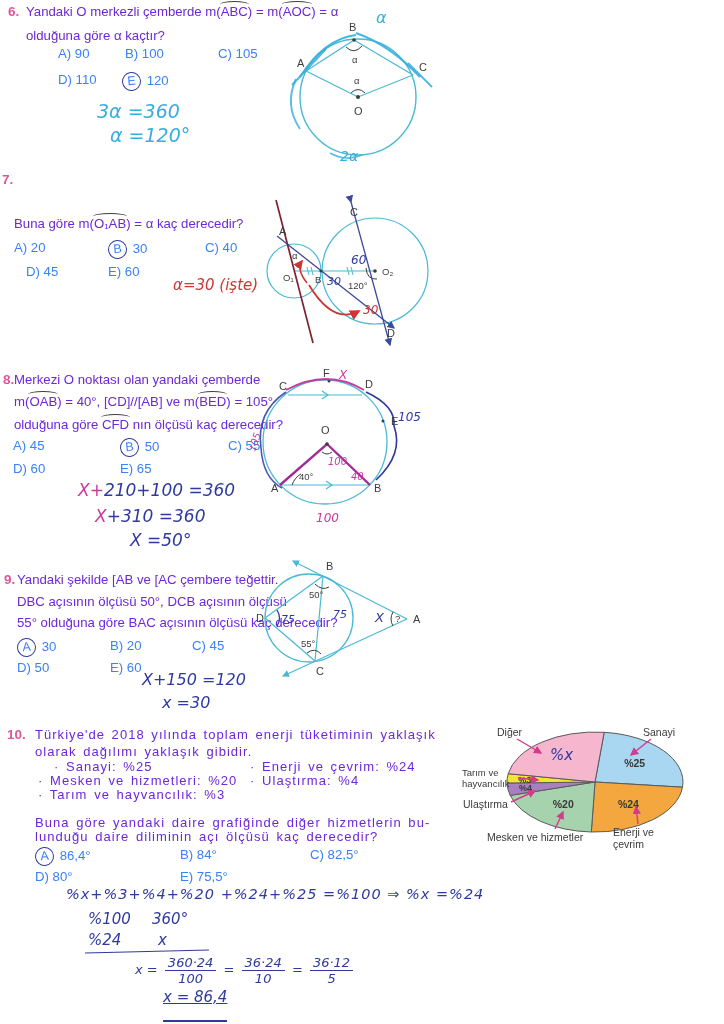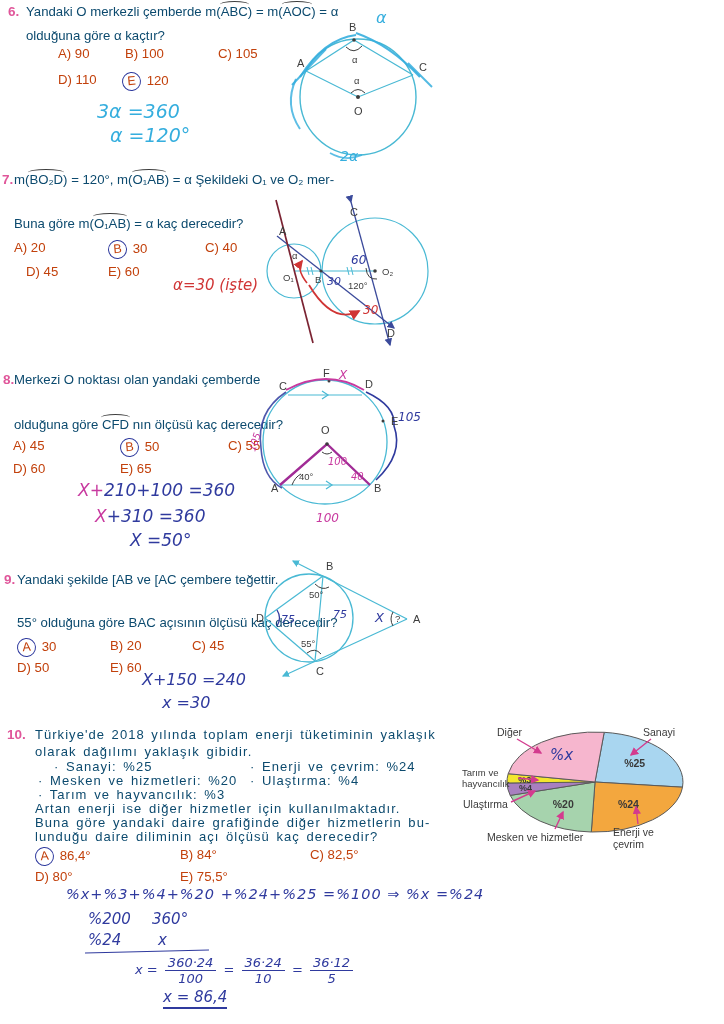--- a/index.html
+++ b/index.html
@@ -1,35 +1,35 @@
 <!DOCTYPE html>
 <html><head>
 <meta charset="utf-8">
 <style>
   html,body{margin:0;padding:0;background:#e8e8e8;}
   .page{position:relative;width:724px;height:1024px;background:#ffffff;overflow:hidden;
         font-family:"Liberation Sans",sans-serif;color:#3d3d3d;}
   .abs{position:absolute;white-space:nowrap;}
   .qnum{font-weight:bold;font-size:13.5px;color:#e0569a;}
-  .qline{font-size:13.2px;color:#0c4a6e;}
+  .qline{font-size:13.2px;color:#6d28d9;}
   .q10t{font-size:13px;letter-spacing:.08em;word-spacing:2px;}
-  .opt{font-size:13.2px;color:#c2410c;}
+  .opt{font-size:13.2px;color:#3b82f6;}
   .ring{display:inline-block;width:17px;height:17px;line-height:16px;text-align:center;
         border:1.6px solid #2f3a9e;border-radius:50%;transform:rotate(-5deg);
         font-size:12.5px;margin-right:2px;}
   .hw{font-family:"DejaVu Sans",sans-serif;font-style:italic;}
   .pen-cyan{color:#35aede}.pen-navy{color:#2f3a9e}.pen-red{color:#d03535}.pen-pink{color:#c8399f}
   .arc{position:relative;display:inline-block;}
   .arc::before{content:"";position:absolute;left:-1px;right:-1px;top:-3px;height:6px;
         border-top:1.3px solid #3d3d3d;border-radius:50%;}
   .frac{display:inline-flex;flex-direction:column;text-align:center;vertical-align:middle;
         margin:0 3px;line-height:1.05;}
   .frac .fn{padding:0 3px;border-bottom:1.6px solid currentColor;}
   .frac .fd{padding-top:1px;}
-  .uline{border-bottom:2px solid #2f3a9e;padding-bottom:1px;}
+  .uline{border-bottom:2px solid #2f3a9e;padding-bottom:14px;text-decoration:underline;}
   
   .plbl{font:11px "Liberation Sans",sans-serif;fill:#3d3d3d;}
   .slbl{font:9.5px "Liberation Sans",sans-serif;fill:#3d3d3d;}
   .hwt{font:italic 12px "DejaVu Sans",sans-serif;}
   .f-cyan{fill:#35aede}.f-navy{fill:#2f3a9e}.f-red{fill:#d03535}.f-pink{fill:#c8399f}
   .pct{font:600 10.5px "Liberation Sans",sans-serif;fill:#393939;}
   .pct-s{font-size:9px;}
   .plab{font:10.5px "Liberation Sans",sans-serif;fill:#3a3a3a;}
 </style>
 </head>
@@ -88,21 +88,20 @@
     <text x="79" y="26" class="plbl">B</text>
     <text x="149" y="66" class="plbl">C</text>
     <text x="84" y="110" class="plbl">O</text>
     <text x="82" y="58" class="slbl">α</text>
     <text x="84" y="79" class="slbl">α</text>
     <text x="106" y="18" class="hwt f-cyan" style="font-size:16px">α</text>
     <text x="70" y="156" class="hwt f-cyan" style="font-size:14px">2α</text>
   </svg>
 
   <span class="abs qnum" style="left:2px;top:172px">7.</span>
-  <span class="abs qline" style="left:14px;top:172px"><span>m(</span><span class="arc">BO₂D</span><span>) = 120°,  m(</span><span class="arc">O₁AB</span><span>) = α  Şekildeki  O₁ ve O₂  mer-</span></span>
   <span class="abs qline" style="left:14px;top:216px"><span>Buna göre m(</span><span class="arc">O₁AB</span><span>) = α kaç derecedir?</span></span>
   <span class="abs opt" style="left:14px;top:240px">A) 20</span>
   <span class="abs opt" style="left:108px;top:240px"><span class="ring">B</span> 30</span>
   <span class="abs opt" style="left:205px;top:240px">C) 40</span>
   <span class="abs opt" style="left:26px;top:264px">D) 45</span>
   <span class="abs opt" style="left:108px;top:264px">E) 60</span>
   <span class="abs hw pen-red" style="left:173px;top:276px;font-size:15px">α=30 (işte)</span>
 
   <svg class="abs" style="left:263px;top:173px" width="205" height="195">
     <circle cx="31" cy="98" r="27" fill="none" stroke="#49b9d4" stroke-width="1.2"></circle>
@@ -128,20 +127,21 @@
     <text x="87" y="43" class="plbl">C</text>
     <text x="124" y="164" class="plbl">D</text>
     <text x="85" y="116" class="slbl">120°</text>
     <text x="88" y="91" class="hwt f-navy">60</text>
     <text x="64" y="112" class="hwt f-navy" style="font-size:11px">30</text>
     <text x="100" y="141" class="hwt f-red">30</text>
   </svg>
 
   <span class="abs qnum" style="left:3px;top:372px">8.</span>
   <span class="abs qline" style="left:14px;top:372px">Merkezi O noktası olan yandaki çemberde</span>
+  <span class="abs qline" style="left:14px;top:394px"><span>m(</span><span class="arc">OAB</span><span>) = 40°, [CD]//[AB] ve m(</span><span class="arc">BED</span><span>) = 105°</span></span>
   <span class="abs qline" style="left:14px;top:417px"><span>olduğuna göre </span><span class="arc">CFD</span><span> nın ölçüsü  kaç derecedir?</span></span>
   <span class="abs opt" style="left:13px;top:438px">A) 45</span>
   <span class="abs opt" style="left:120px;top:438px"><span class="ring">B</span> 50</span>
   <span class="abs opt" style="left:228px;top:438px">C) 55</span>
   <span class="abs opt" style="left:13px;top:461px">D) 60</span>
   <span class="abs opt" style="left:120px;top:461px">E) 65</span>
   <span class="abs hw" style="left:78px;top:480px;font-size:17px"><span class="pen-pink">X+</span><span class="pen-navy">210+100 =360</span></span>
   <span class="abs hw" style="left:95px;top:506px;font-size:17px"><span class="pen-pink">X</span><span class="pen-navy">+310 =360</span></span>
   <span class="abs hw" style="left:130px;top:530px;font-size:17px"><span class="pen-navy">X =50°</span></span>
 
@@ -175,27 +175,28 @@
     <text x="89" y="11" class="hwt f-pink">X</text>
     <text x="78" y="97" class="hwt f-pink" style="font-size:10px">100</text>
     <text x="101" y="112" class="hwt f-pink" style="font-size:10px">40</text>
     <text x="148" y="53" class="hwt f-navy">105</text>
     <text x="5" y="84" class="hwt f-pink" style="font-size:10px" transform="rotate(-72 5 84)">105</text>
     <text x="66" y="154" class="hwt f-pink">100</text>
   </svg>
 
   <span class="abs qnum" style="left:4px;top:572px">9.</span>
   <span class="abs qline" style="left:17px;top:572px">Yandaki şekilde [AB ve [AC çembere teğettir.</span>
+  <span class="abs qline" style="left:17px;top:594px">DBC açısının ölçüsü 50°, DCB açısının ölçüsü</span>
   <span class="abs qline" style="left:17px;top:615px">55° olduğuna göre BAC açısının ölçüsü kaç derecedir?</span>
   <span class="abs opt" style="left:17px;top:638px"><span class="ring">A</span> 30</span>
   <span class="abs opt" style="left:110px;top:638px">B) 20</span>
   <span class="abs opt" style="left:192px;top:638px">C) 45</span>
   <span class="abs opt" style="left:17px;top:660px">D) 50</span>
   <span class="abs opt" style="left:110px;top:660px">E) 60</span>
-  <span class="abs hw pen-navy" style="left:142px;top:670px;font-size:16px">X+150 =240</span>
+  <span class="abs hw pen-navy" style="left:142px;top:670px;font-size:16px">X+150 =120</span>
   <span class="abs hw pen-navy" style="left:162px;top:693px;font-size:16px">x =30</span>
 
   <svg class="abs" style="left:255px;top:560px" width="215" height="128">
     <circle cx="54" cy="58" r="44" fill="none" stroke="#49b9d4" stroke-width="1.3"></circle>
     <line x1="152" y1="59" x2="38" y2="1" stroke="#49b9d4" stroke-width="1.2" marker-end="url(#mteal)"></line>
     <line x1="152" y1="59" x2="28" y2="116" stroke="#49b9d4" stroke-width="1.2" marker-end="url(#mteal)"></line>
     <line x1="10" y1="58" x2="68" y2="16" stroke="#49b9d4" stroke-width="1.2"></line>
     <line x1="10" y1="58" x2="60" y2="101" stroke="#49b9d4" stroke-width="1.2"></line>
     <line x1="68" y1="16" x2="60" y2="101" stroke="#49b9d4" stroke-width="1.2"></line>
     <path d="M60,24 Q67,31 74,27" fill="none" stroke="#3d3d3d" stroke-width="1"></path>
@@ -215,31 +216,30 @@
   </svg>
 
   <span class="abs qnum" style="left:7px;top:727px">10.</span>
   <span class="abs qline q10t" style="left:35px;top:727px">Türkiye'de 2018 yılında toplam enerji tüketiminin yaklaşık</span>
   <span class="abs qline q10t" style="left:35px;top:744px">olarak dağılımı yaklaşık gibidir.</span>
   <span class="abs qline q10t" style="left:54px;top:759px">· Sanayi:  %25</span>
   <span class="abs qline q10t" style="left:250px;top:759px">· Enerji ve çevrim:  %24</span>
   <span class="abs qline q10t" style="left:38px;top:773px">· Mesken ve hizmetleri:  %20</span>
   <span class="abs qline q10t" style="left:250px;top:773px">· Ulaştırma:  %4</span>
   <span class="abs qline q10t" style="left:38px;top:787px">· Tarım ve hayvancılık:  %3</span>
-  <span class="abs qline q10t" style="left:35px;top:801px">Artan enerji ise diğer hizmetler için kullanılmaktadır.</span>
   <span class="abs qline q10t" style="left:35px;top:815px">Buna göre yandaki daire grafiğinde diğer hizmetlerin bu-</span>
   <span class="abs qline q10t" style="left:35px;top:829px">lunduğu daire diliminin açı ölçüsü kaç derecedir?</span>
   <span class="abs opt" style="left:35px;top:847px"><span class="ring">A</span> 86,4°</span>
   <span class="abs opt" style="left:180px;top:847px">B) 84°</span>
   <span class="abs opt" style="left:310px;top:847px">C) 82,5°</span>
   <span class="abs opt" style="left:35px;top:869px">D) 80°</span>
   <span class="abs opt" style="left:180px;top:869px">E) 75,5°</span>
 
   <span class="abs hw pen-navy" style="left:66px;top:886px;font-size:14.5px;letter-spacing:1px">%x+%3+%4+%20 +%24+%25 =%100 ⇒ %x =%24</span>
-  <span class="abs hw pen-navy" style="left:88px;top:910px;font-size:15px">%200</span>
+  <span class="abs hw pen-navy" style="left:88px;top:910px;font-size:15px">%100</span>
   <span class="abs hw pen-navy" style="left:152px;top:910px;font-size:15px">360°</span>
   <span class="abs hw pen-navy" style="left:88px;top:931px;font-size:15px">%24</span>
   <span class="abs hw pen-navy" style="left:158px;top:931px;font-size:15px">x</span>
   <div class="abs" style="left:85px;top:951px;width:124px;border-top:1.8px solid #2f3a9e;transform:rotate(-1.5deg)"></div>
   <span class="abs hw" style="left:135px;top:956px;font-size:13px"><span class="pen-navy">x = </span><span class="frac pen-navy">
         <span class="fn">360·24</span>
         <span class="fd">100</span>
       </span><span class="pen-navy"> = </span><span class="frac pen-navy">
         <span class="fn">36·24</span>
         <span class="fd">10</span>

